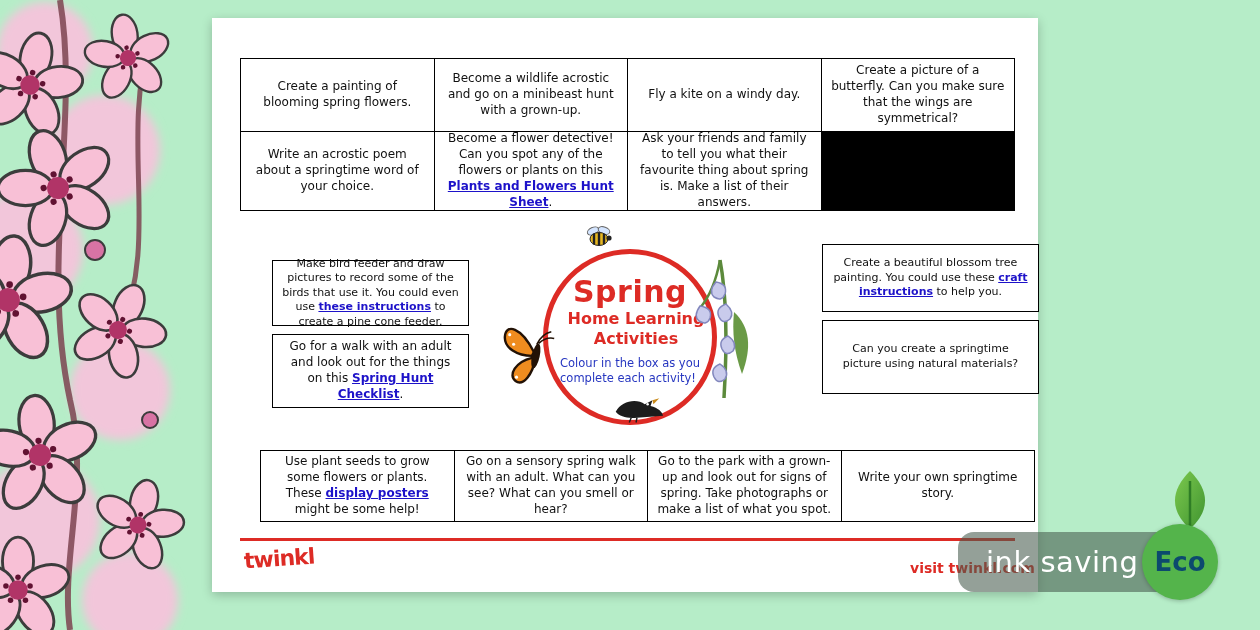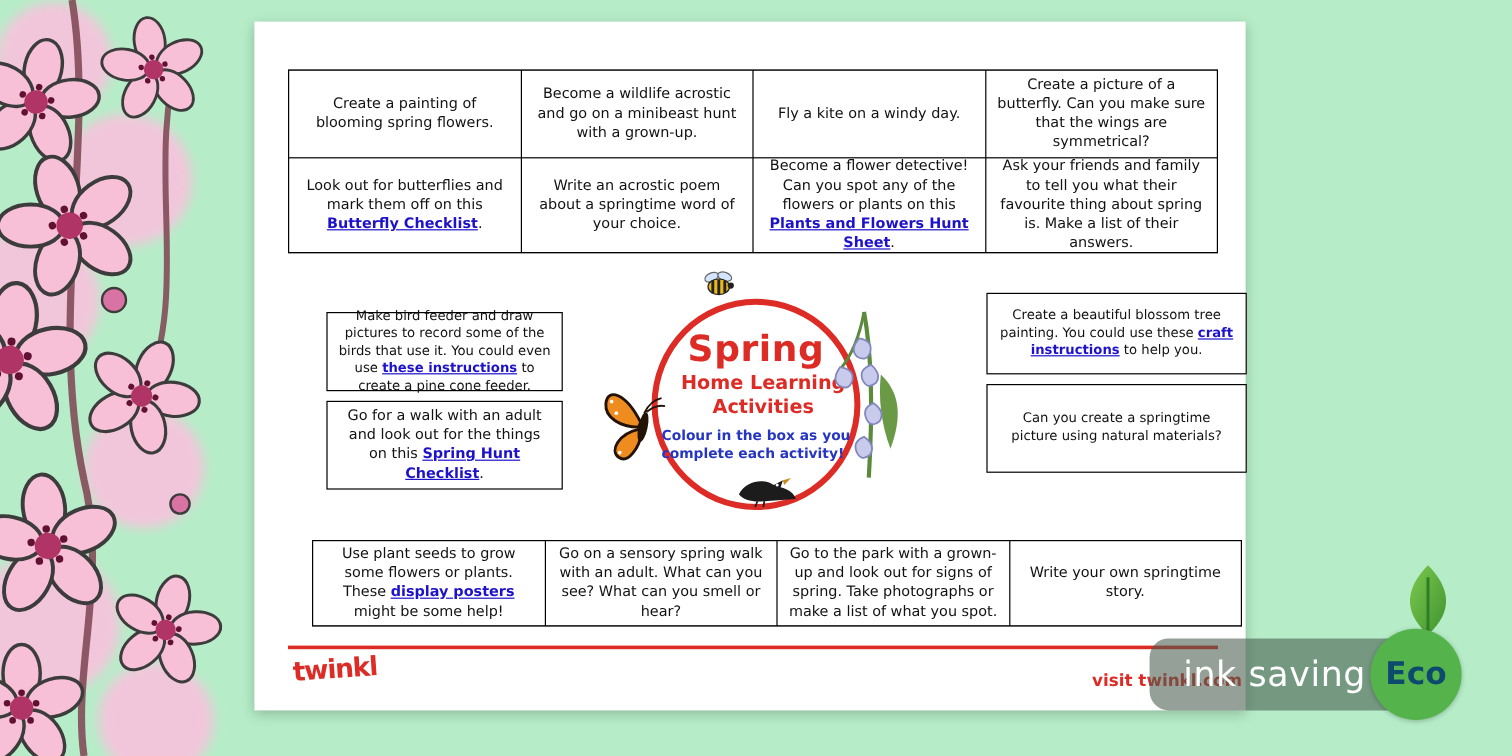--- a/index.html
+++ b/index.html
@@ -21,21 +21,21 @@
   .col-left .cell:first-child{height:66px;}
   .col-left .cell:last-child{height:74px;font-size:12px;}
   .col-right{left:610px;top:226px;width:217px;}
   .col-right .cell:first-child{height:68px;}
   .col-right .cell:last-child{height:74px;}
   .link{color:var(--link);font-weight:bold;text-decoration:underline;cursor:pointer;}
   
   .circle{position:absolute;left:331px;top:231px;width:174px;height:176px;border:5px solid var(--red);border-radius:50%;display:flex;flex-direction:column;align-items:center;padding-top:20px;background:#fff;z-index:3;}
   .c-title{font-size:30px;font-weight:bold;color:var(--red);letter-spacing:.5px;}
   .c-sub{font-size:16px;font-weight:bold;color:var(--red);line-height:1.25;margin-left:12px;}
-  .c-instr{margin-top:7px;font-size:11.5px;font-weight:bold;color:var(--blue);line-height:1.3;}
+  .c-instr{margin-top:7px;font-size:11.5px;font-weight:normal;color:var(--blue);line-height:1.3;}
   .deco{position:absolute;z-index:4;}
   
   .redline{position:absolute;left:28px;top:520px;width:775px;height:3px;background:var(--red);}
   .logo{position:absolute;left:32px;top:528px;font-size:22px;font-weight:800;color:var(--red);transform:rotate(-4deg);letter-spacing:-1px;}
   .visit{position:absolute;left:698px;top:542px;font-size:14px;font-weight:bold;color:var(--red);}
   
   .eco-band{position:absolute;left:958px;top:532px;width:252px;height:60px;background:rgba(70,92,78,.58);border-radius:16px;z-index:10;display:flex;align-items:center;padding-left:28px;}
   .eco-band span{color:#fff;font-size:29px;letter-spacing:.5px;}
   .eco-circle{position:absolute;left:1142px;top:524px;width:76px;height:76px;background:var(--eco);border-radius:50%;z-index:11;display:flex;align-items:center;justify-content:center;color:#0c4a6e;font-size:26px;font-weight:bold;box-shadow:0 1px 4px rgba(0,0,0,.25);}
   .eco-leaf{position:absolute;left:1158px;top:468px;z-index:11;}
@@ -98,23 +98,20 @@
       <div class="cell">
         <div><span>Become a wildlife acrostic and go on a minibeast hunt with a grown-up.</span></div>
       </div>
       <div class="cell">
         <div><span>Fly a kite on a windy day.</span></div>
       </div>
       <div class="cell">
         <div><span>Create a picture of a butterfly. Can you make sure that the wings are symmetrical?</span></div>
       </div>
       <div class="cell">
-        <div><span>Look out for butterflies and mark them off on this </span><span class="link">Butterfly Checklist</span><span>.</span></div>
-      </div>
-      <div class="cell">
         <div><span>Write an acrostic poem about a springtime word of your choice.</span></div>
       </div>
       <div class="cell">
         <div><span>Become a flower detective! Can you spot any of the flowers or plants on this </span><span class="link">Plants and Flowers Hunt Sheet</span><span>.</span></div>
       </div>
       <div class="cell">
         <div><span>Ask your friends and family to tell you what their favourite thing about spring is. Make a list of their answers.</span></div>
       </div>
     </div>
 

